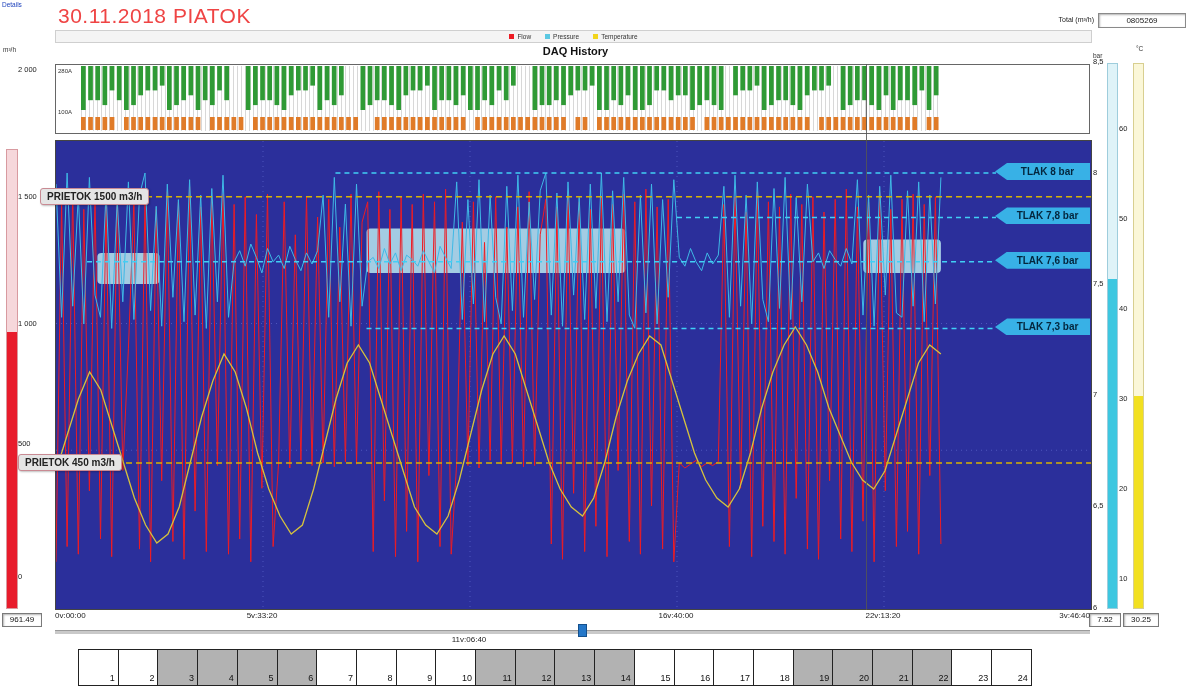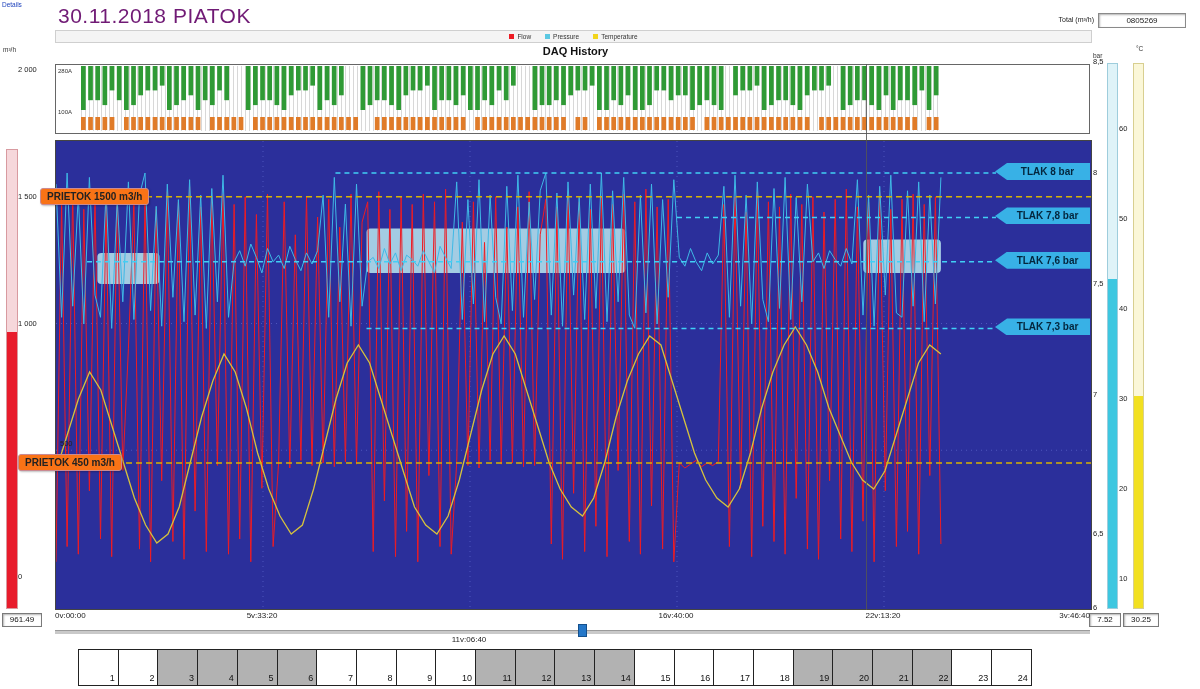--- a/index.html
+++ b/index.html
@@ -1,19 +1,19 @@
 <!DOCTYPE html>
 <html><head>
 <meta charset="utf-8">
 <style>
   html,body{margin:0;padding:0;background:#fff;font-family:"Liberation Sans",sans-serif;}
   #canvas{position:relative;width:1200px;height:689px;background:#fff;overflow:hidden;}
   .abs{position:absolute;}
   #details{left:2px;top:1px;font-size:6.5px;color:#1a3fbb;}
-  #title{left:58px;top:4px;font-size:21px;font-weight:500;color:#701a75;letter-spacing:.5px;}
+  #title{left:58px;top:4px;font-size:21px;font-weight:500;color:#ef4444;letter-spacing:.5px;}
   #total-label{left:1008px;top:16px;width:86px;font-size:7px;color:#222;text-align:right;}
   #total-box{left:1098px;top:13px;width:86px;height:13px;background:#fff;border:1px solid #8a8a8a;box-shadow:inset 1px 1px 2px rgba(0,0,0,.3);font-size:8px;line-height:13px;text-align:center;color:#222;}
   #legendbar{left:55px;top:30px;width:1035px;height:11px;background:#f4f4f4;border:1px solid #cfcfcf;display:flex;align-items:center;justify-content:center;gap:14px;}
   .leg-item{display:flex;align-items:center;gap:3px;font-size:6.5px;color:#333;}
   .leg-sw{width:5px;height:5px;display:inline-block;}
   #chart-title{left:58px;top:45px;width:1035px;text-align:center;font-size:11px;font-weight:bold;color:#111;}
   .unit{font-size:6.5px;color:#333;}
   #unit-flow{left:3px;top:46px;}
   #unit-bar{left:1093px;top:52px;}
   #unit-temp{left:1136px;top:45px;}
@@ -31,21 +31,21 @@
   #press-vbox{left:1089px;top:613px;width:30px;}
   #temp-vbox{left:1123px;top:613px;width:34px;}
   .gtrack{position:absolute;}
   #flow-track{left:7px;top:150px;width:10px;height:458px;background:#f6d7db;outline:1px solid #d89aa0;}
   #flow-fill{left:7px;width:10px;background:#e81c2c;}
   #press-track{left:1108px;top:64px;width:9px;height:544px;background:#dff3f8;outline:1px solid #9ecddc;}
   #press-fill{left:1108px;width:9px;background:#3ec7e0;}
   #temp-track{left:1134px;top:64px;width:9px;height:544px;background:#fbf7d8;outline:1px solid #d8cf90;}
   #temp-fill{left:1134px;width:9px;background:#f2e020;}
   #cursor{left:866px;top:64px;width:1px;height:546px;background:#555;opacity:.85;}
-  .flow-limit-label{position:absolute;background:#f97316;border:1px solid #c98a93;border-radius:3px;
+  .flow-limit-label{position:absolute;background:#e5e5e5;border:1px solid #c98a93;border-radius:3px;
      font-size:10px;font-weight:bold;color:#222;padding:1px 6px;height:13px;line-height:13px;white-space:nowrap;
      box-shadow:1px 1px 2px rgba(0,0,0,.25);}
   .press-limit-label{position:absolute;width:95px;height:17px;background:#38b1e6;color:#04263d;
      font-size:10px;font-weight:bold;line-height:17px;text-align:center;padding-left:10px;box-sizing:border-box;
      clip-path:polygon(0 50%,12px 0,100% 0,100% 100%,12px 100%);white-space:nowrap;}
   #slider-track{left:55px;top:630px;width:1035px;height:3px;background:#c9c9c9;border-top:1px solid #9a9a9a;}
   #slider-handle{top:624px;width:9px;height:13px;background:#2477c8;border:1px solid #14508c;box-sizing:border-box;}
   #hours{left:78px;top:649px;width:954px;height:37px;display:flex;}
   .hcell{flex:1;position:relative;background:#fff;border:1px solid #222;margin-left:-1px;box-sizing:border-box;}
   .hcell:first-child{margin-left:0;}
@@ -420,27 +420,27 @@
       <div class="hcell">
         <span class="hnum">23</span>
       </div>
       <div class="hcell">
         <span class="hnum">24</span>
       </div>
     </div>
 <div class="tick right-al" style="left: 18px; width: 34px; top: 69px;">2 000</div>
     <div class="tick right-al" style="left: 18px; width: 34px; top: 195.75px;">1 500</div>
     <div class="tick right-al" style="left: 18px; width: 50px; top: 322.5px;">1 000</div>
-    <div class="tick right-al" style="left: 18px; width: 57px; top: 443px; margin-left: 42px;">500</div>
+    <div class="tick right-al" style="left: 18px; width: 57px; top: 443px;">500</div>
     <div class="tick right-al" style="left: 18px; width: 34px; top: 576px;">0</div>
     <div class="tick" style="left: 1093px; top: 61px;">8,5</div>
     <div class="tick" style="left: 1093px; top: 172px;">8</div>
     <div class="tick" style="left: 1093px; top: 283px;">7,5</div>
     <div class="tick" style="left: 1093px; top: 394px;">7</div>
-    <div class="tick" style="left: 1093px; top: 533px;">6,5</div>
+    <div class="tick" style="left: 1093px; top: 505px;">6,5</div>
     <div class="tick" style="left: 1093px; top: 607px;">6</div>
     <div class="tick" style="left: 1119px; top: 128px;">60</div>
     <div class="tick" style="left: 1119px; top: 218px;">50</div>
     <div class="tick" style="left: 1119px; top: 308px;">40</div>
     <div class="tick" style="left: 1119px; top: 398px;">30</div>
     <div class="tick" style="left: 1119px; top: 488px;">20</div>
     <div class="tick" style="left: 1119px; top: 578px;">10</div>
     <div class="xtick" style="left: 55px; transform: none;">0v:00:00</div>
     <div class="xtick" style="left: 262px; transform: translateX(-50%);">5v:33:20</div>
     <div class="xtick" style="left: 469px; transform: translateX(-50%); margin-top: 24px;">11v:06:40</div>

